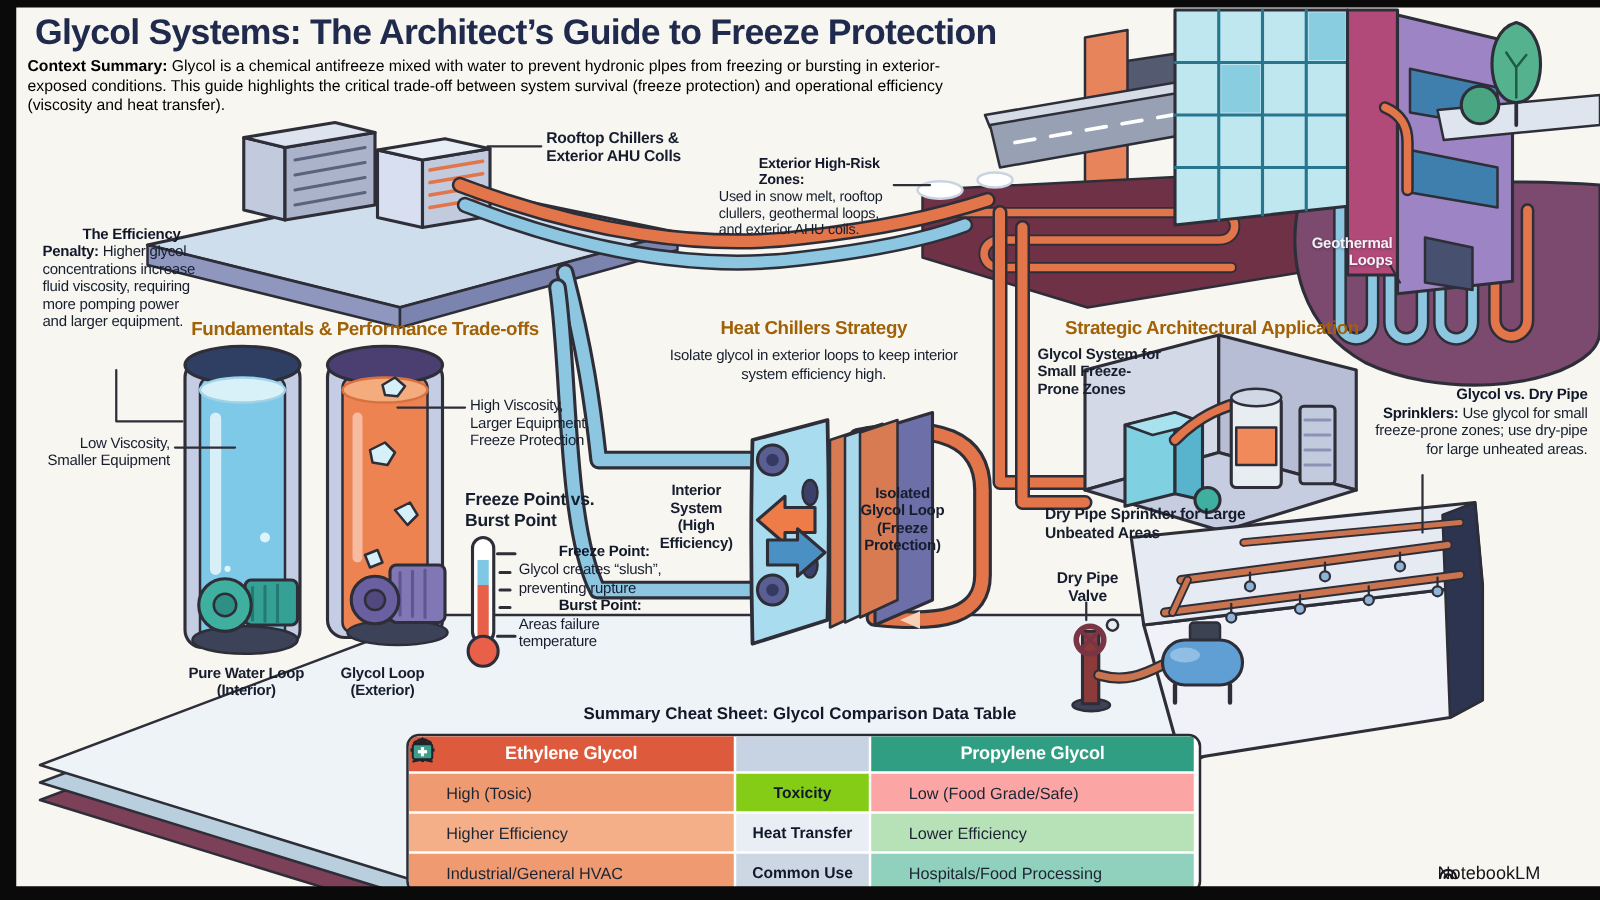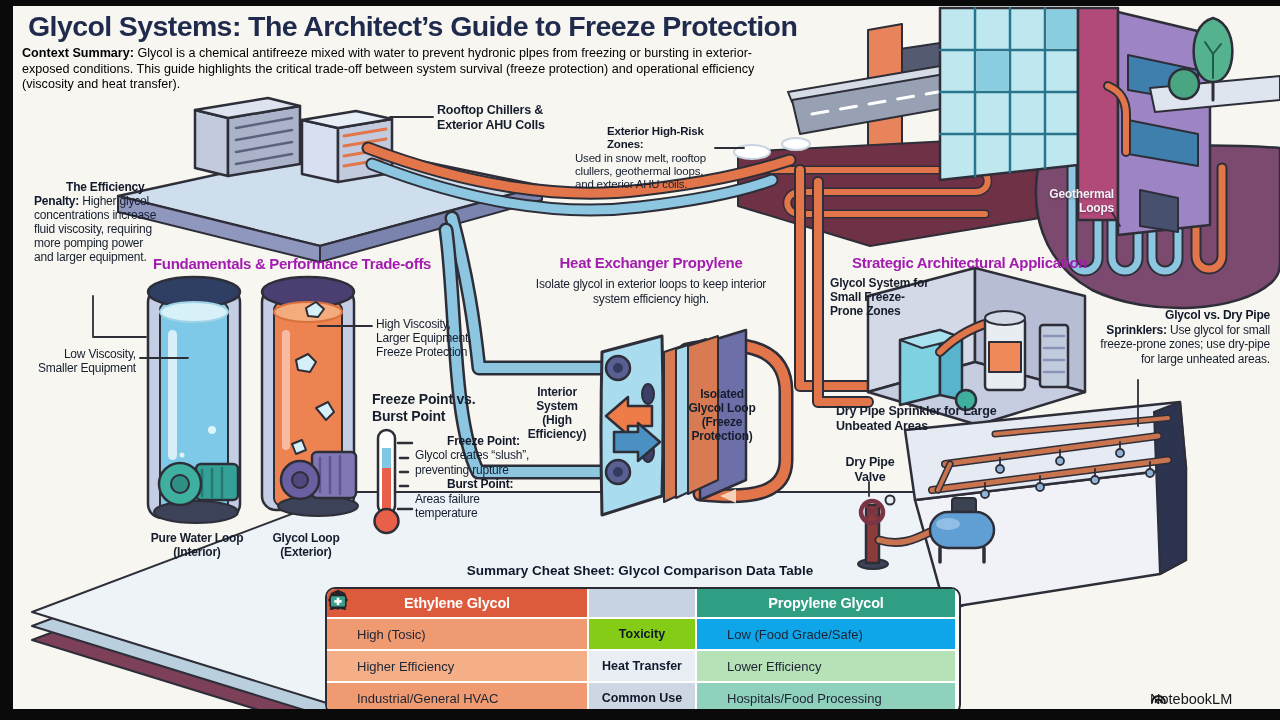--- a/index.html
+++ b/index.html
@@ -5,21 +5,21 @@
   html,body{margin:0;padding:0;background:#000;}
   #stage{position:relative;width:1280px;height:720px;background:#f8f6f1;overflow:hidden;
          font-family:"Liberation Sans",sans-serif;color:#1c2433;}
   .bar{position:absolute;background:#0a0a0a;}
   #bar-top{left:0;top:0;width:1280px;height:6px;}
   #bar-bottom{left:0;top:709px;width:1280px;height:11px;}
   #bar-left{left:0;top:0;width:13px;height:720px;}
   svg{position:absolute;left:0;top:0;}
   .lbl{position:absolute;font-size:12px;line-height:1.16;letter-spacing:-0.2px;color:#161e2e;}
   .lbl b{font-weight:bold;color:#10182a;padding-left:32px;}
-  .hdg{position:absolute;font-weight:bold;font-size:15px;letter-spacing:-0.3px;color:#a21caf;}
+  .hdg{position:absolute;font-weight:bold;font-size:15px;letter-spacing:-0.3px;color:#a16207;}
   .ctr{text-align:center;}
   .rgt{text-align:right;}
   #title{position:absolute;left:28px;top:10px;width:860px;font-size:28.5px;font-weight:bold;
          letter-spacing:-0.6px;color:#1f2a4d;}
   #context{position:absolute;left:22px;top:46px;width:772px;font-size:12.6px;line-height:1.24;color:#000000;}
   #geo-label{color:#f4f2f6;text-shadow:0 1px 2px rgba(40,20,50,.5);}
   
   #cheat-title{position:absolute;left:390px;top:563px;width:500px;text-align:center;
                font-size:13.5px;font-weight:bold;color:#10182a;}
   #glycol-table{position:absolute;left:325px;top:587px;width:632px;border:2.5px solid #2b2b33;
@@ -288,21 +288,21 @@
 <div class="lbl ctr" style="left:248px;top:532px;width:116px;font-weight:bold;">Glycol Loop (Exterior)</div>
 
 <div class="lbl" style="left:372px;top:391px;width:120px;font-weight:bold;font-size:14px;line-height:1.2;">Freeze Point vs. Burst Point</div>
 <div class="lbl" style="left:415px;top:434px;width:126px;font-size:12px;line-height:1.2;">
   <b style="display:block;">Freeze Point:</b>
   <span style="display:block;">Glycol creates “slush”, preventing rupture</span>
   <b style="display:block;">Burst Point:</b>
   <span style="display:block;">Areas failure temperature</span>
 </div>
 
-<div class="hdg ctr" style="left:545px;top:254px;width:212px;">Heat Exchanger Propylene</div>
+<div class="hdg ctr" style="left:545px;top:254px;width:212px;">Heat Chillers Strategy</div>
 <div class="lbl ctr" style="left:534px;top:277px;width:234px;font-size:12px;line-height:1.22;">Isolate glycol in exterior loops to keep interior system efficiency high.</div>
 <div class="lbl ctr" style="left:520px;top:386px;width:74px;font-weight:bold;">Interior System (High Efficiency)</div>
 <div class="lbl ctr" style="left:682px;top:388px;width:80px;font-weight:bold;">Isolated Glycol Loop (Freeze Protection)</div>
 
 <div class="hdg" style="left:852px;top:254px;width:240px;">Strategic Architectural Application</div>
 <div class="lbl" style="left:830px;top:277px;width:102px;font-weight:bold;">Glycol System for Small Freeze-Prone Zones</div>
 <div class="lbl" style="left:1088px;top:308px;width:182px;font-size:12px;line-height:1.22;text-align:right;"><b>Glycol vs. Dry Pipe Sprinklers:</b><span> Use glycol for small freeze-prone zones; use dry-pipe for large unheated areas.</span></div>
 <div class="lbl" style="left:836px;top:404px;width:162px;font-weight:bold;font-size:12.5px;">Dry Pipe Sprinkler for Large Unbeated Areas</div>
 <div class="lbl ctr" style="left:834px;top:455px;width:72px;font-weight:bold;font-size:12.5px;">Dry Pipe Valve</div>
 
@@ -316,21 +316,21 @@
     <svg class="ticon" viewBox="0 0 24 24">
           <path d="M12 2.5 C7.5 2.5 4.5 5.6 4.5 9.5 C4.5 12 6 13.8 8 14.7 V17 H16 V14.7 C18 13.8 19.5 12 19.5 9.5 C19.5 5.6 16.5 2.5 12 2.5 Z" fill="none" stroke="#23232b" stroke-width="1.8"></path>
           <circle cx="9" cy="9.5" r="1.7" fill="#23232b"></circle>
           <circle cx="15" cy="9.5" r="1.7" fill="#23232b"></circle>
           <path d="M10.5 13.5 v2 M13.5 13.5 v2" stroke="#23232b" stroke-width="1.5"></path>
           <path d="M4 18.5 L20 22 M20 18.5 L4 22" stroke="#23232b" stroke-width="2" stroke-linecap="round"></path>
         </svg>
     <span>High (Tosic)</span>
   </div>
   <div class="tcell tmetric" style="background:#84cc16;">Toxicity</div>
-  <div class="tcell tdata" style="background:#0ea5e9;">
+  <div class="tcell tdata" style="background:#fca5a5;">
     <svg class="ticon" viewBox="0 0 24 24">
           <path d="M4.5 13 H19.5 A7.5 6.5 0 0 1 4.5 13 Z" fill="none" stroke="#23232b" stroke-width="1.8"></path>
           <path d="M12 12 C9 4 4 4.5 4.5 8 C5 11 9 12 12 12 Z" fill="#5cb485" stroke="#23232b" stroke-width="1.6"></path>
           <path d="M12 12 C15 4 20 4.5 19.5 8 C19 11 15 12 12 12 Z" fill="#5cb485" stroke="#23232b" stroke-width="1.6"></path>
         </svg>
     <span>Low (Food Grade/Safe)</span>
   </div>
 
   <div class="tcell tdata" style="background:#f4af88;">
     <svg class="ticon" viewBox="0 0 24 24">

